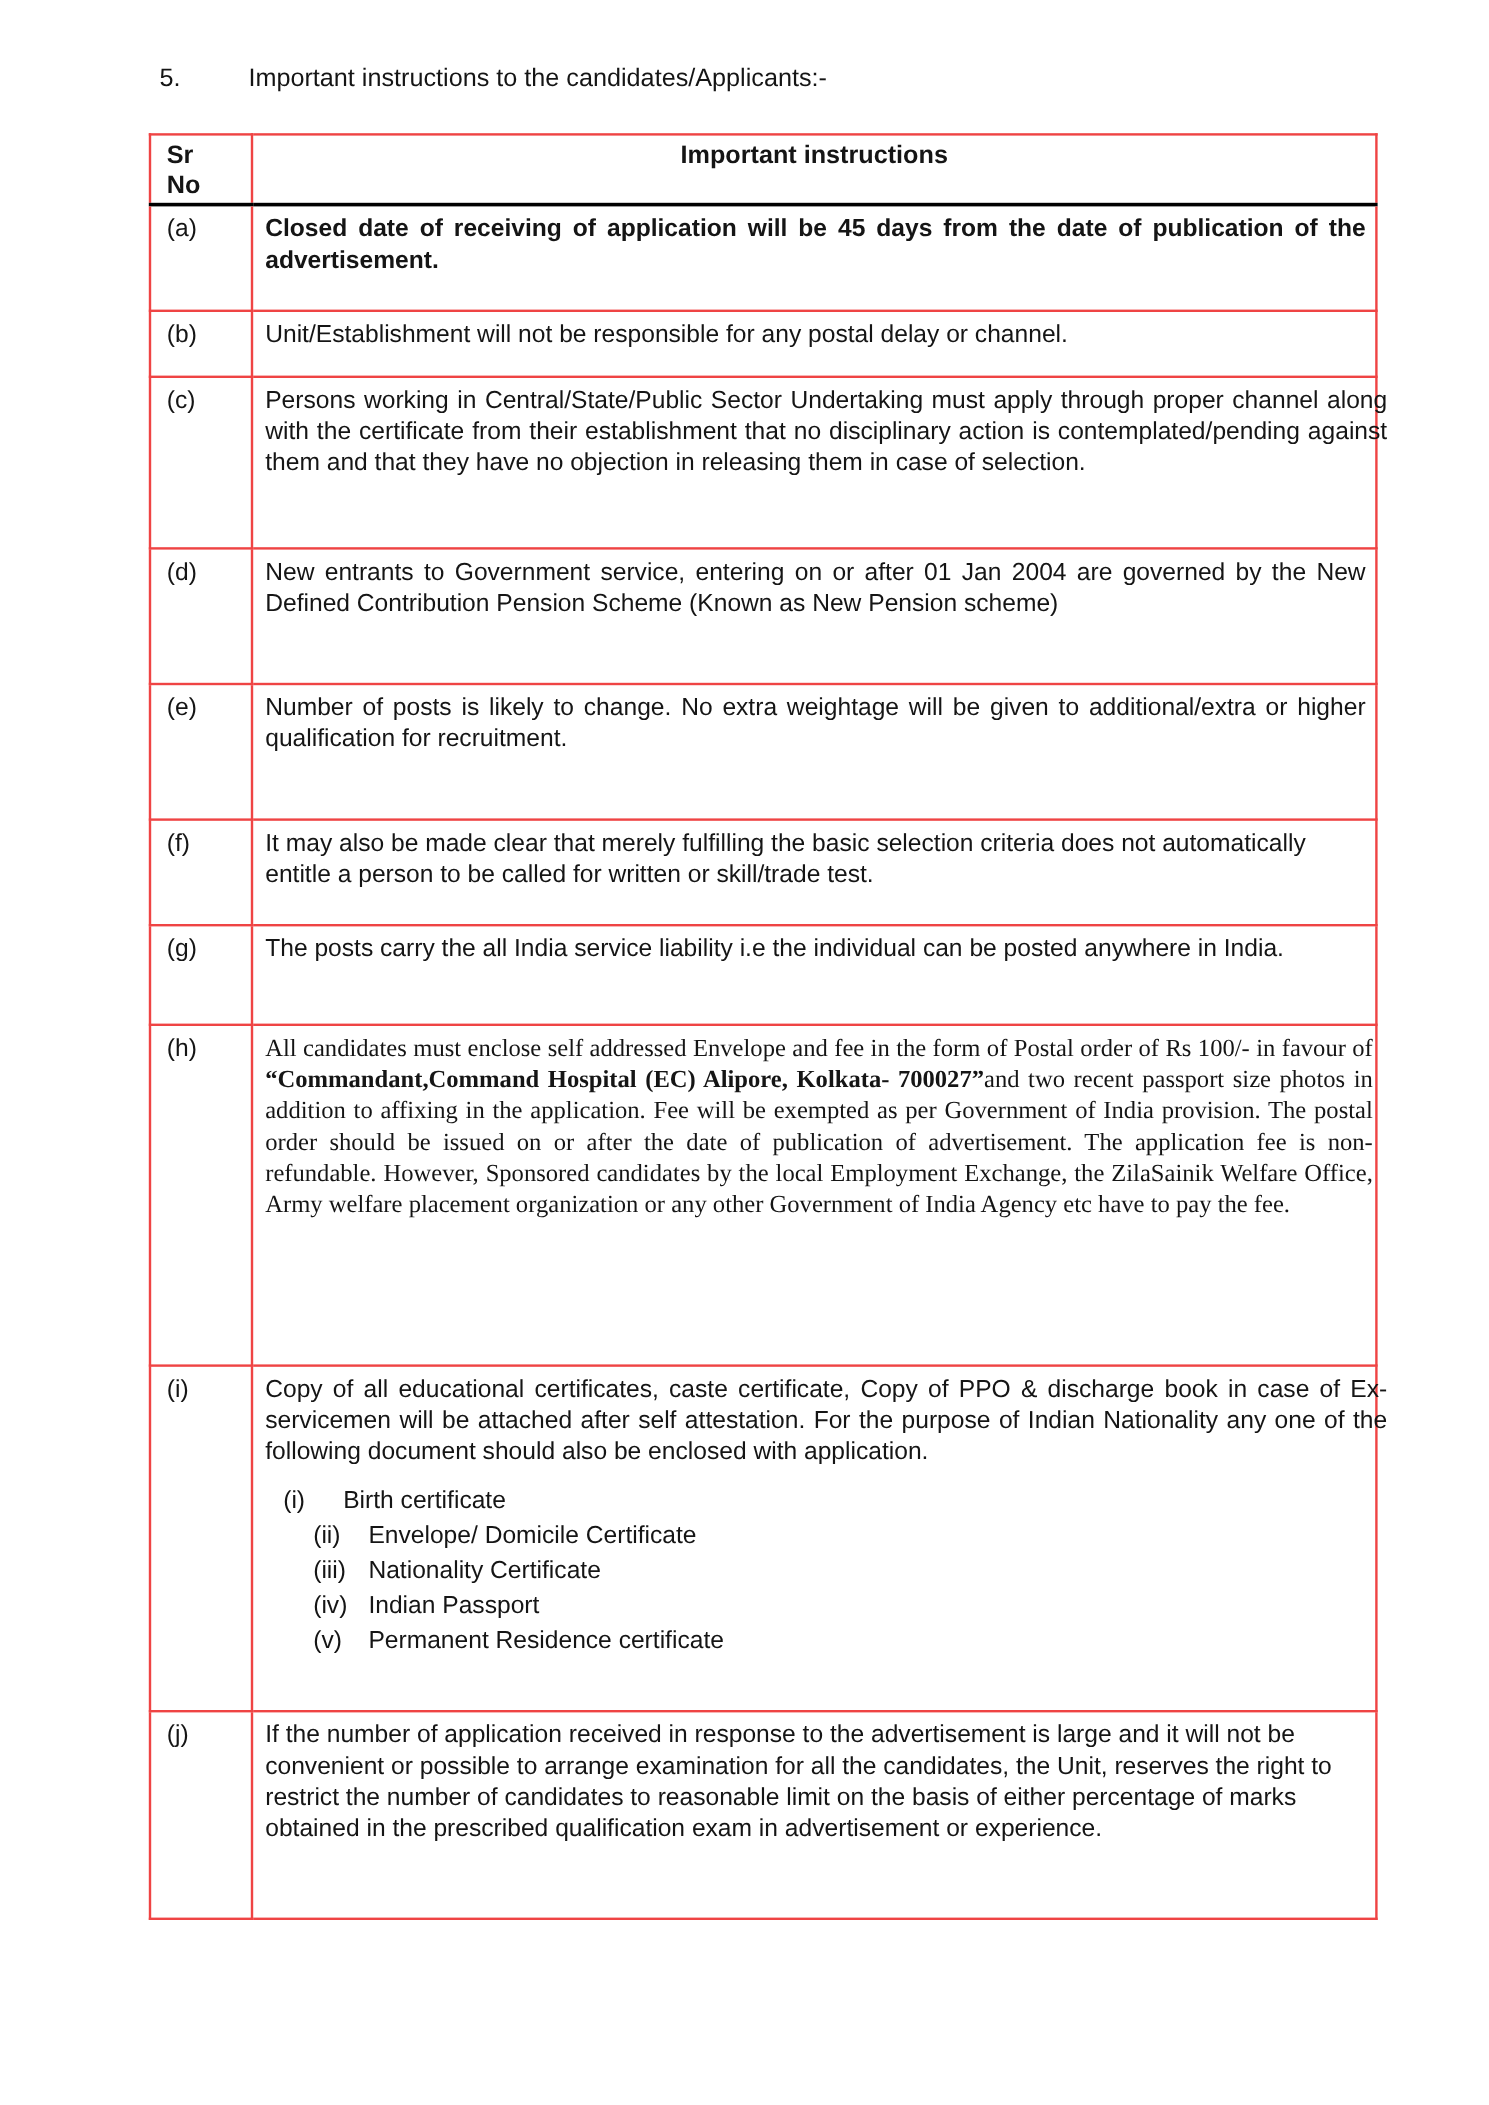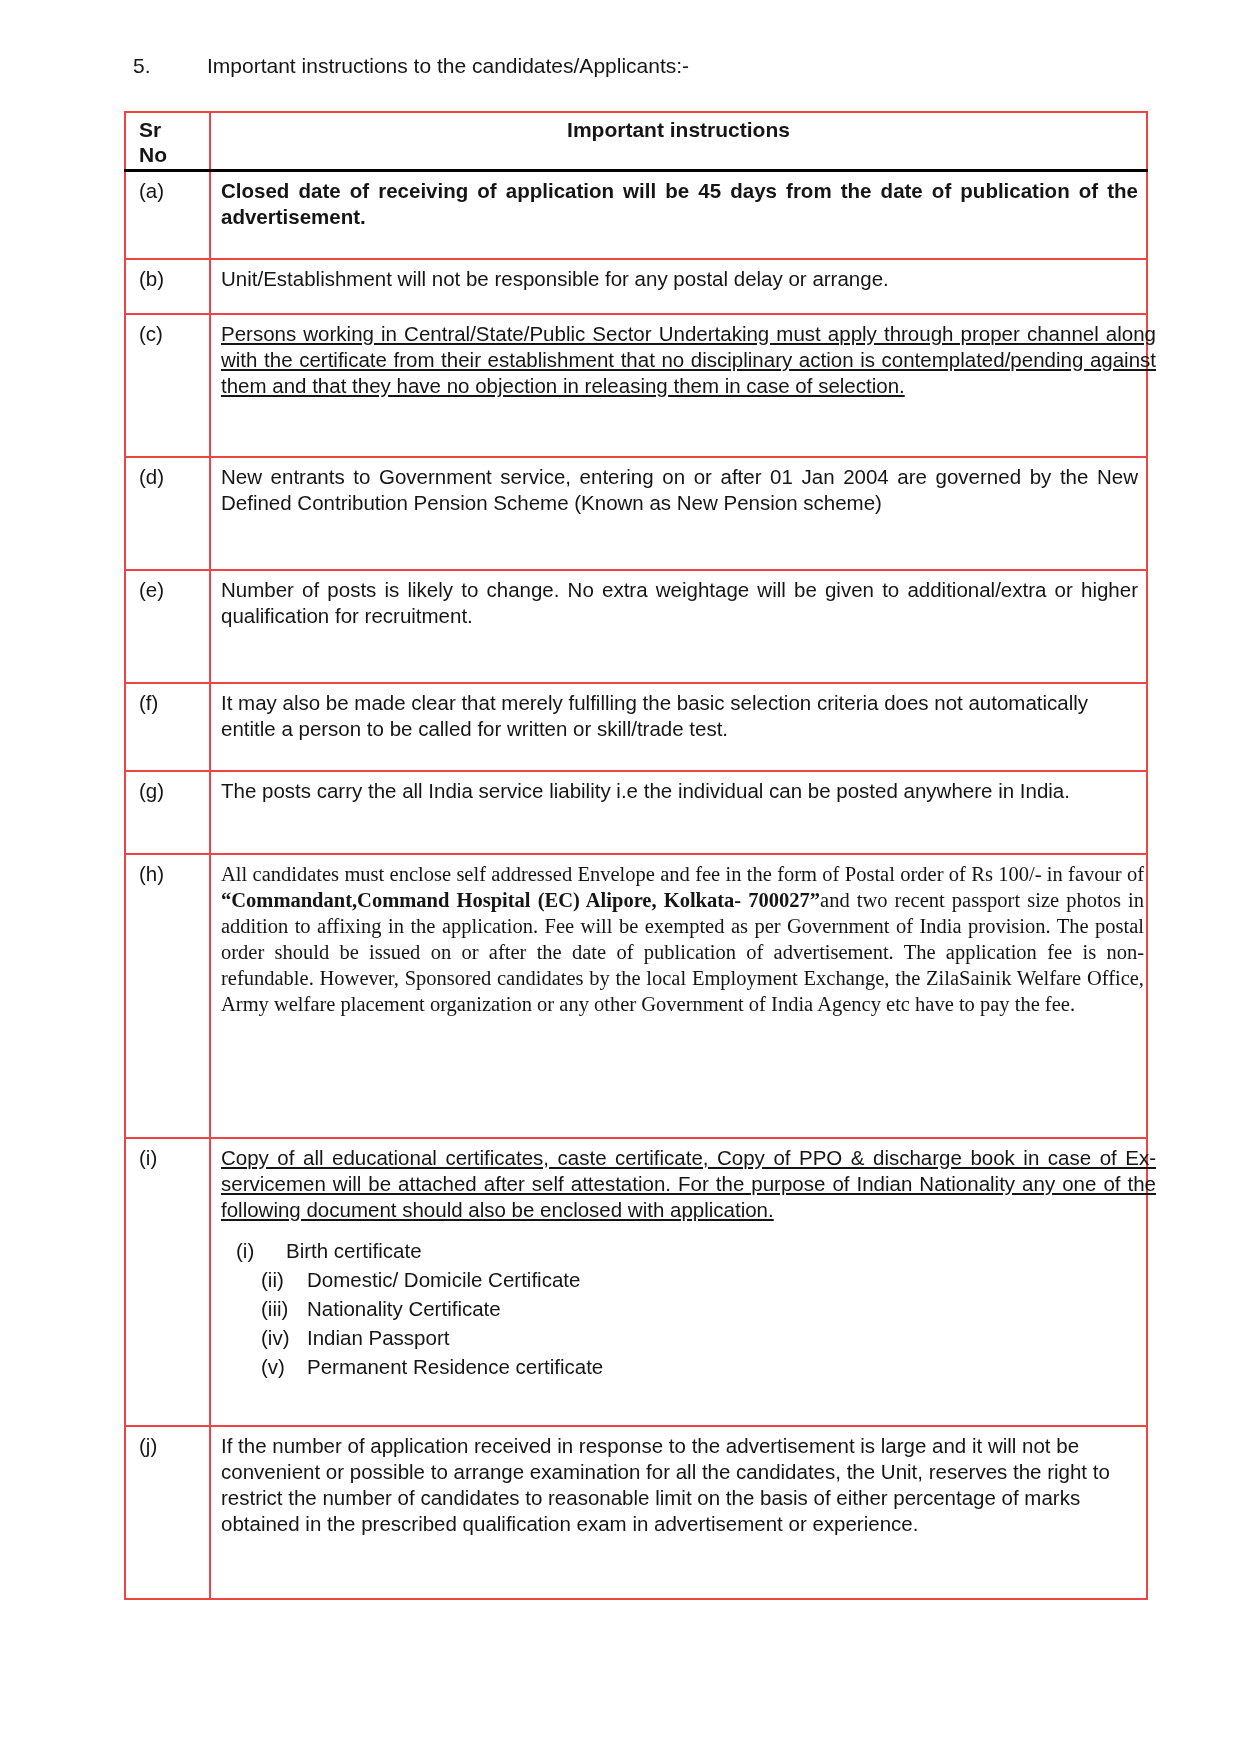--- a/index.html
+++ b/index.html
@@ -55,21 +55,21 @@
     padding: 4px 0 2px 0;
     font-size: 21px;
     line-height: 25px;
     vertical-align: top;
   }
   td.sr   { padding: 6px 0 0 13px; }
   td.inst { padding: 6px 8px 4px 10px; }
   p { margin: 0; }
   .just  { text-align: justify; }
   .bold  { font-weight: bold; }
-  .bleed    { margin-right: -18px; text-decoration: underline; }
+  .bleed    { margin-right: -18px; }
   .bleed-sm { margin-right: -6px; font-family: Liberation Serif, serif; }
 
   
   tr.row-hdr { height: 55px; }
   tr.row-a { height: 88px; }
   tr.row-b { height: 55px; }
   tr.row-c { height: 143px; }
   tr.row-d { height: 113px; }
   tr.row-e { height: 113px; }
   tr.row-f { height: 88px; }
@@ -111,21 +111,21 @@
     <tbody>
       <tr class="row-a">
         <td class="sr">(a)</td>
         <td class="inst">
             <p class="just bold">Closed date of receiving of application will be 45 days from the date of publication of the advertisement.</p>
           </td>
       </tr>
       <tr class="row-b">
         <td class="sr">(b)</td>
         <td class="inst">
-            <p>Unit/Establishment will not be responsible for any postal delay or arrange.</p>
+            <p>Unit/Establishment will not be responsible for any postal delay or channel.</p>
           </td>
       </tr>
       <tr class="row-c">
         <td class="sr">(c)</td>
         <td class="inst">
             <p class="just bleed">Persons working in Central/State/Public Sector Undertaking must apply through proper channel along with the certificate from their establishment that no disciplinary action is contemplated/pending against them and that they have no objection in releasing them in case of selection.</p>
           </td>
       </tr>
       <tr class="row-d">
         <td class="sr">(d)</td>
@@ -161,21 +161,21 @@
         <td class="sr">(i)</td>
         <td class="inst">
           <p class="just bleed">Copy of all educational certificates, caste certificate, Copy of PPO &amp; discharge book in case of Ex-servicemen will be attached after self attestation. For the purpose of Indian Nationality any one of the following document should also be enclosed with application.</p>
           <div class="sublist">
             <div class="sub-item first">
                 <span class="sub-num">(i)</span>
                 <span>Birth certificate</span>
               </div>
             <div class="sub-item">
                 <span class="sub-num">(ii)</span>
-                <span>Domestic/ Domicile Certificate</span>
+                <span>Envelope/ Domicile Certificate</span>
               </div>
             <div class="sub-item">
                 <span class="sub-num">(iii)</span>
                 <span>Nationality Certificate</span>
               </div>
             <div class="sub-item">
                 <span class="sub-num">(iv)</span>
                 <span>Indian Passport</span>
               </div>
             <div class="sub-item">

